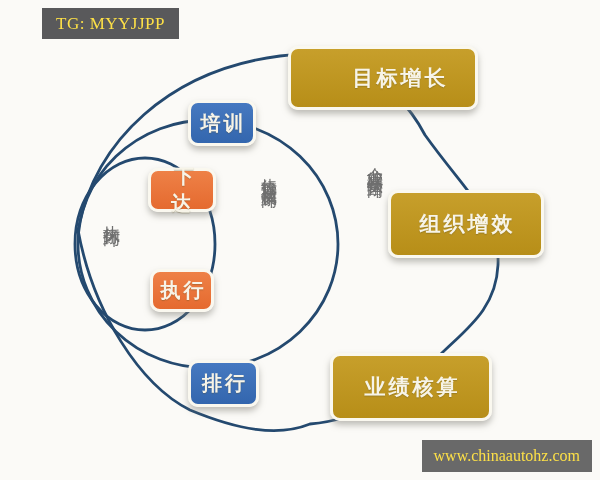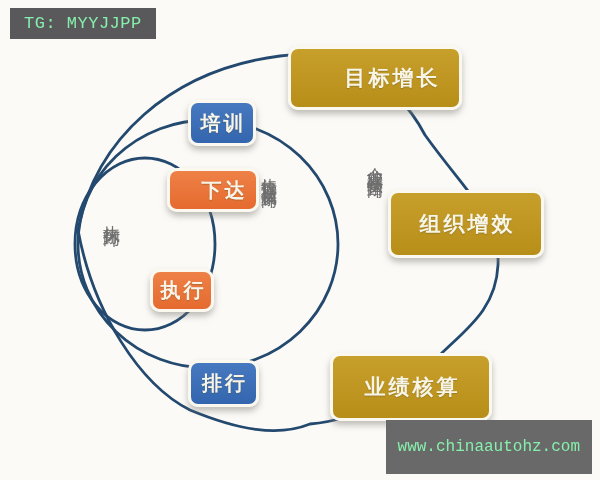--- a/index.html
+++ b/index.html
@@ -33,26 +33,26 @@
   .vlabel{
     position:absolute;
     writing-mode:vertical-rl;text-orientation:upright;
     color:#6f6f6f;letter-spacing:2px;
     font-size:16px;line-height:1;
   }
   .vlabel.inner{font-size:17px;}
 
   
   .bar{
-    position:absolute;color:#86efac;background:#59595b;
-    font-family:Liberation Mono, monospace;
-    display:flex;align-items:center;justify-content:center;
+    position:absolute;color:#fde047;background:#59595b;
+    font-family:Liberation Serif, serif;
+    display:flex;align-items:center;justify-content:center;margin-left:32px;
   }
   .bar.tag{left:10px;top:8px;height:31px;padding:0 14px;font-size:17px;letter-spacing:.5px;}
-  .bar.url{right:8px;top:420px;height:32px;padding:11px 12px;font-size:16px;background:#696969;}
+  .bar.url{right:8px;top:440px;height:32px;padding:0 12px;font-size:16px;background:#696969;}
 </style>
 </head>
 <body>
 
 <div class="stage">
 
   <svg class="loops" width="600" height="480" viewBox="0 0 600 480">
 
     <path class="loop-line" d="M 78 230
          C 95 140, 170 70, 280 56
@@ -65,25 +65,25 @@
 
     <ellipse class="loop-line" cx="208" cy="244" rx="130" ry="124"></ellipse>
 
     <ellipse class="loop-line" cx="145" cy="244" rx="70" ry="86"></ellipse>
   </svg>
 
   <div class="vlabel inner" style="left:103px;top:212px;">执行闭环</div>
   <div class="vlabel" style="left:261px;top:165px;">执行管理与成长闭环</div>
   <div class="vlabel" style="left:367px;top:155px;">企业管理与经营闭环</div>
 
-  <div class="node gold" style="left:288px;top:46px;width:174px;height:64px;padding-left:32px;">目标增长</div>
+  <div class="node gold" style="left:288px;top:46px;width:190px;height:64px;padding-left:32px;">目标增长</div>
 
   <div class="node blue" style="left:188px;top:100px;width:68px;height:46px;">培训</div>
 
-  <div class="node orange" style="left:167px;top:168px;width:92px;height:44px;padding-left:20px;">下达</div>
+  <div class="node orange" style="left:148px;top:168px;width:68px;height:44px;padding-left:20px;">下达</div>
 
 
 
   <div class="node gold" style="left:388px;top:190px;width:156px;height:68px;">组织增效</div>
 
   <div class="node orange" style="left:150px;top:269px;width:64px;height:43px;">执行</div>
 
   <div class="node blue" style="left:188px;top:360px;width:71px;height:47px;">排行</div>
 
   <div class="node gold" style="left:330px;top:353px;width:162px;height:68px;">业绩核算</div>

